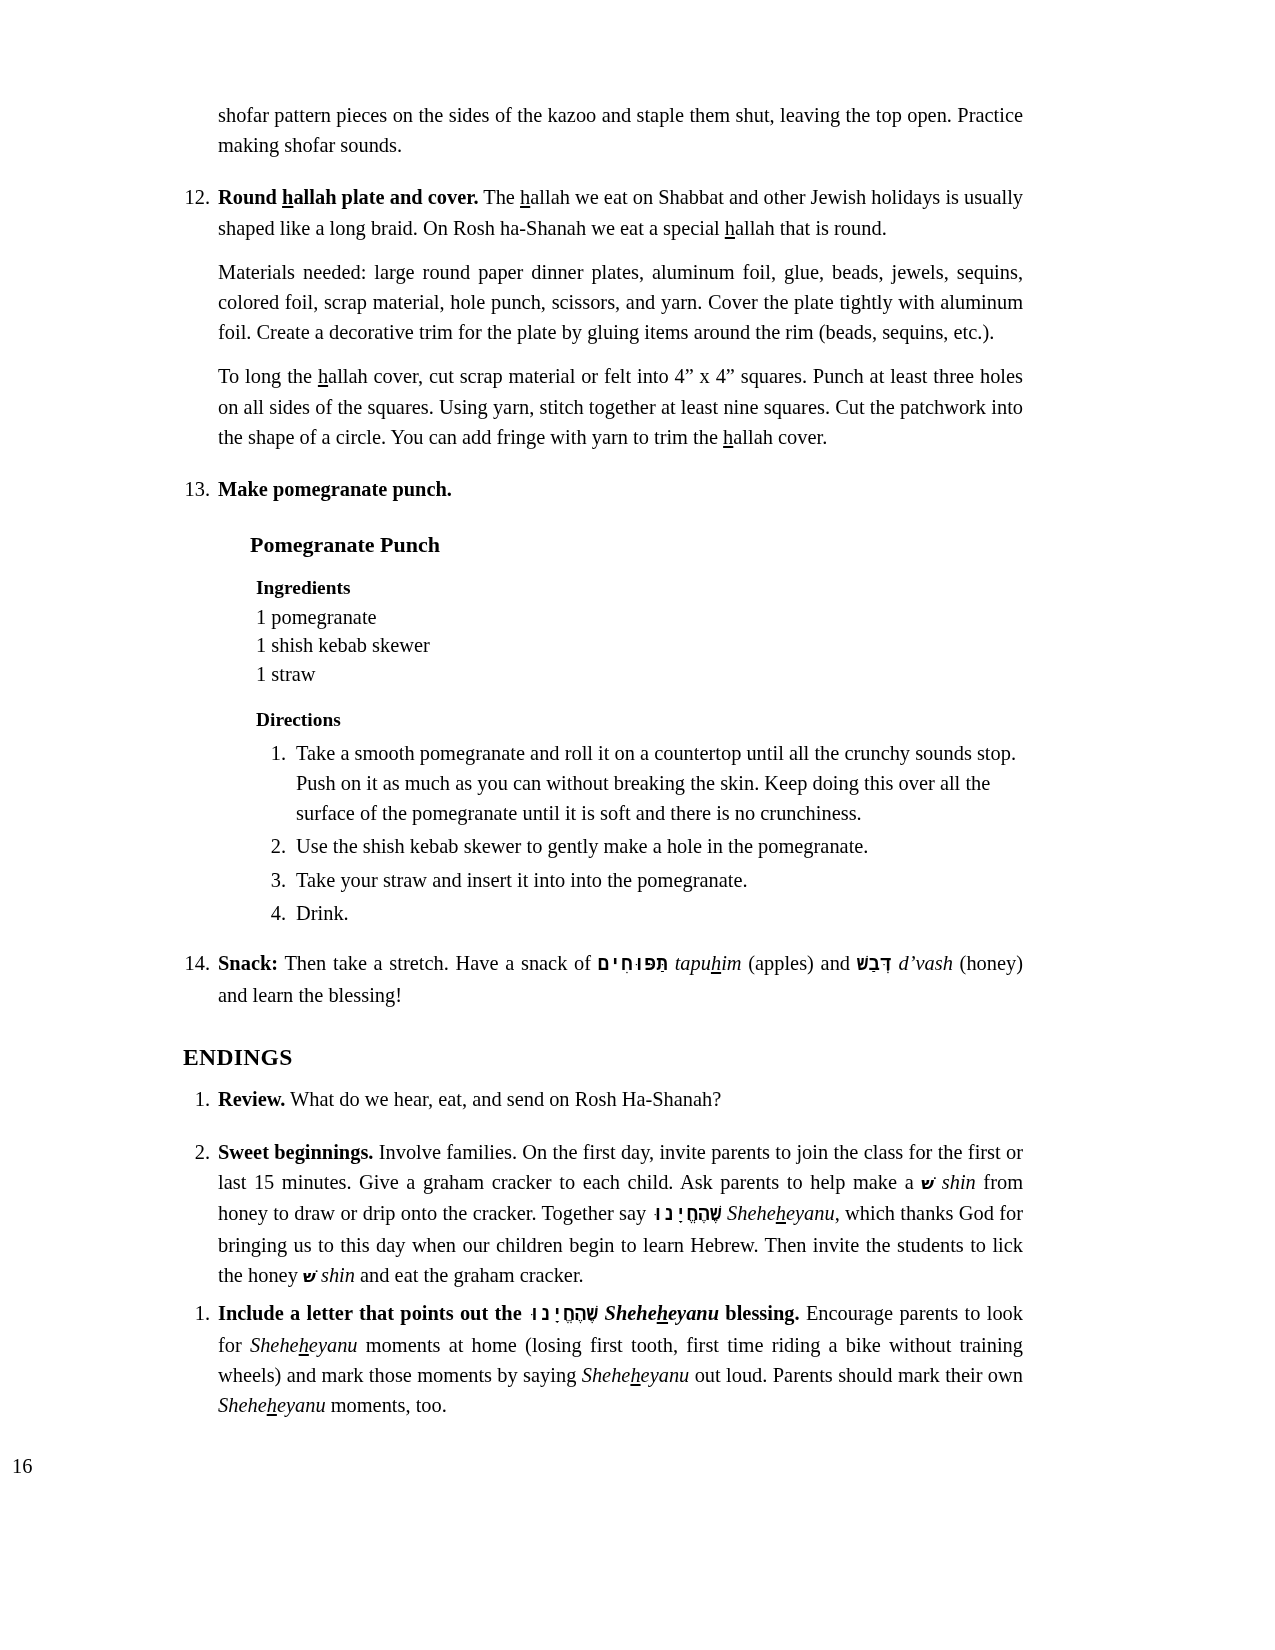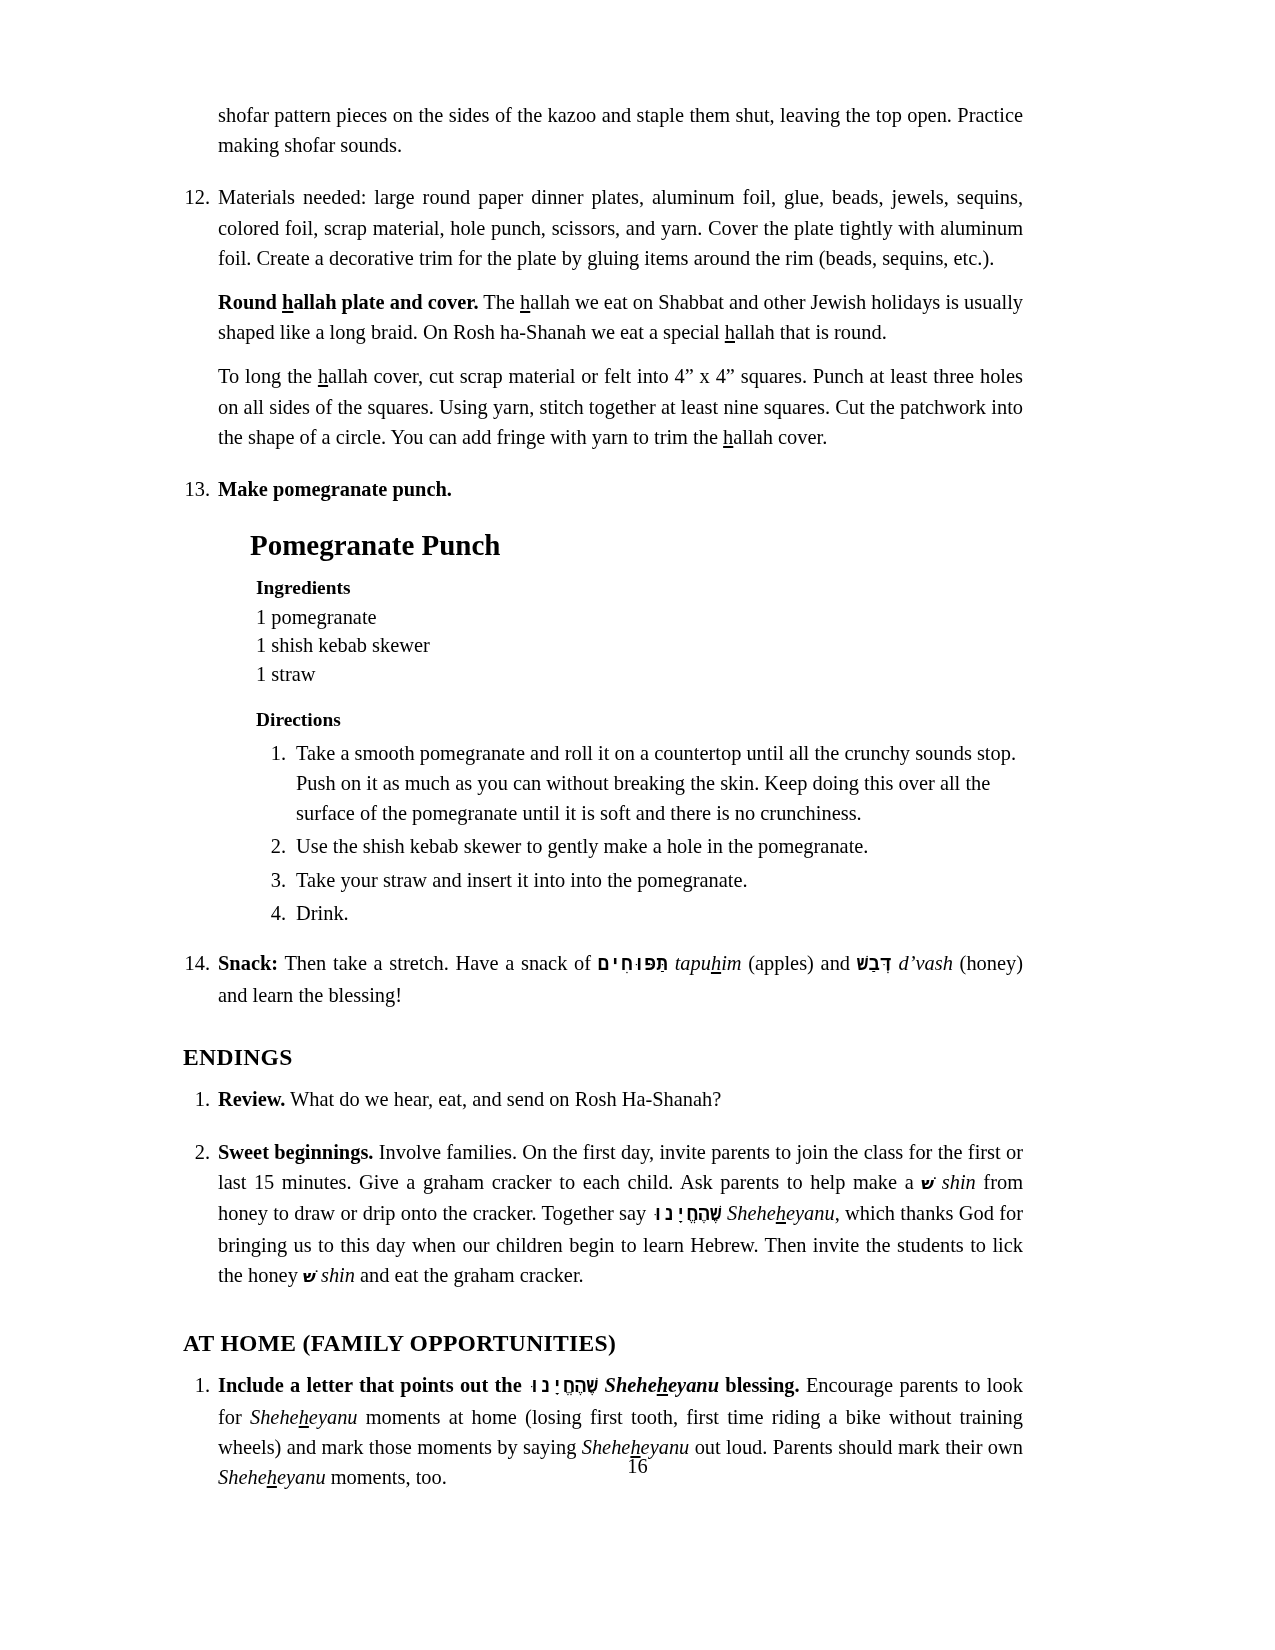--- a/index.html
+++ b/index.html
@@ -68,21 +68,21 @@
   i, em { font-style: italic; }
   .u { text-decoration: underline; }
 
   
   .recipe {
     margin: 26px 0 0 0;
     padding-left: 72px;
   }
   .recipe-title {
     font-weight: bold;
-    font-size: 29px;
+    font-size: 22px;
     line-height: 30px;
     margin: 16px 0 14px 0;
   }
   .recipe-sub {
     font-weight: bold;
     font-size: 19.4px;
     line-height: 28.5px;
     margin: 0;
     padding-left: 6px;
   }
@@ -142,41 +142,41 @@
     font-family: "DejaVu Sans", "Liberation Sans", sans-serif;
     font-size: 17px;
     direction: rtl;
     unicode-bidi: isolate;
     font-weight: bold;
   }
 
   
   .folio {
     position: absolute;
-    left: 0;
+    left: 12px;
     right: 0;
     top: 1455px;
-    text-align: center;
+    text-align: left;
     font-size: 20.4px;
   }
 </style>
 </head>
 <body>
 
 <div class="page">
   <div class="content">
 
     <p class="cont-para">shofar pattern pieces on the sides of the kazoo and staple them shut, leaving the top open. Practice making shofar sounds.</p>
 
     <div class="num-item">
       <div class="num">12.</div>
       <div class="body">
+        <p><b><span>Round </span><span class="u">h</span><span>allah plate and cover.</span></b><span> The </span><span class="u">h</span><span>allah we eat on Shabbat and other Jewish holidays is usually shaped like a long braid. On Rosh ha-Shanah we eat a special </span><span class="u">h</span><span>allah that is round.</span></p>
+
         <p>Materials needed: large round paper dinner plates, aluminum foil, glue, beads, jewels, sequins, colored foil, scrap material, hole punch, scissors, and yarn. Cover the plate tightly with aluminum foil. Create a decorative trim for the plate by gluing items around the rim (beads, sequins, etc.).</p>
-
-        <p><b><span>Round </span><span class="u">h</span><span>allah plate and cover.</span></b><span> The </span><span class="u">h</span><span>allah we eat on Shabbat and other Jewish holidays is usually shaped like a long braid. On Rosh ha-Shanah we eat a special </span><span class="u">h</span><span>allah that is round.</span></p>
 
         <p><span>To long the </span><span class="u">h</span><span>allah cover, cut scrap material or felt into 4” x 4” squares. Punch at least three holes on all sides of the squares. Using yarn, stitch together at least nine squares. Cut the patchwork into the shape of a circle. You can add fringe with yarn to trim the </span><span class="u">h</span><span>allah cover.</span></p>
       </div>
     </div>
 
     <div class="num-item">
       <div class="num">13.</div>
       <div class="body">
         <p><b>Make pomegranate punch.</b></p>
       </div>
@@ -227,21 +227,20 @@
       </div>
     </div>
 
     <div class="num-item">
       <div class="num">2.</div>
       <div class="body">
         <p><b>Sweet beginnings.</b><span> Involve families. On the first day, invite parents to join the class for the first or last 15 minutes. Give a graham cracker to each child. Ask parents to help make a </span><span class="heb-sm">שׁ</span><span> </span><i>shin</i><span> from honey to draw or drip onto the cracker. Together say </span><span class="heb">שֶׁהֶחֱיָנוּ</span><span> </span><i><span>Shehe</span><span class="u">h</span><span>eyanu</span></i><span>, which thanks God for bringing us to this day when our children begin to learn Hebrew. Then invite the students to lick the honey </span><span class="heb-sm">שׁ</span><span> </span><i>shin</i><span> and eat the graham cracker.</span></p>
       </div>
     </div>
 
-    <div class="section-head">AT HOME (FAMILY OPPORTUNITIES)</div>
 
     <div class="num-item" style="margin-top:6px;">
       <div class="num">1.</div>
       <div class="body">
         <p><b><span>Include a letter that points out the </span><span class="heb">שֶׁהֶחֱיָנוּ</span><span> </span><i><span>Shehe</span><span class="u">h</span><span>eyanu</span></i><span> blessing.</span></b><span> Encourage parents to look for </span><i><span>Shehe</span><span class="u">h</span><span>eyanu</span></i><span> moments at home (losing first tooth, first time riding a bike without training wheels) and mark those moments by saying </span><i><span>Shehe</span><span class="u">h</span><span>eyanu</span></i><span> out loud. Parents should mark their own </span><i><span>Shehe</span><span class="u">h</span><span>eyanu</span></i><span> moments, too.</span></p>
       </div>
     </div>
 
   </div>
 

